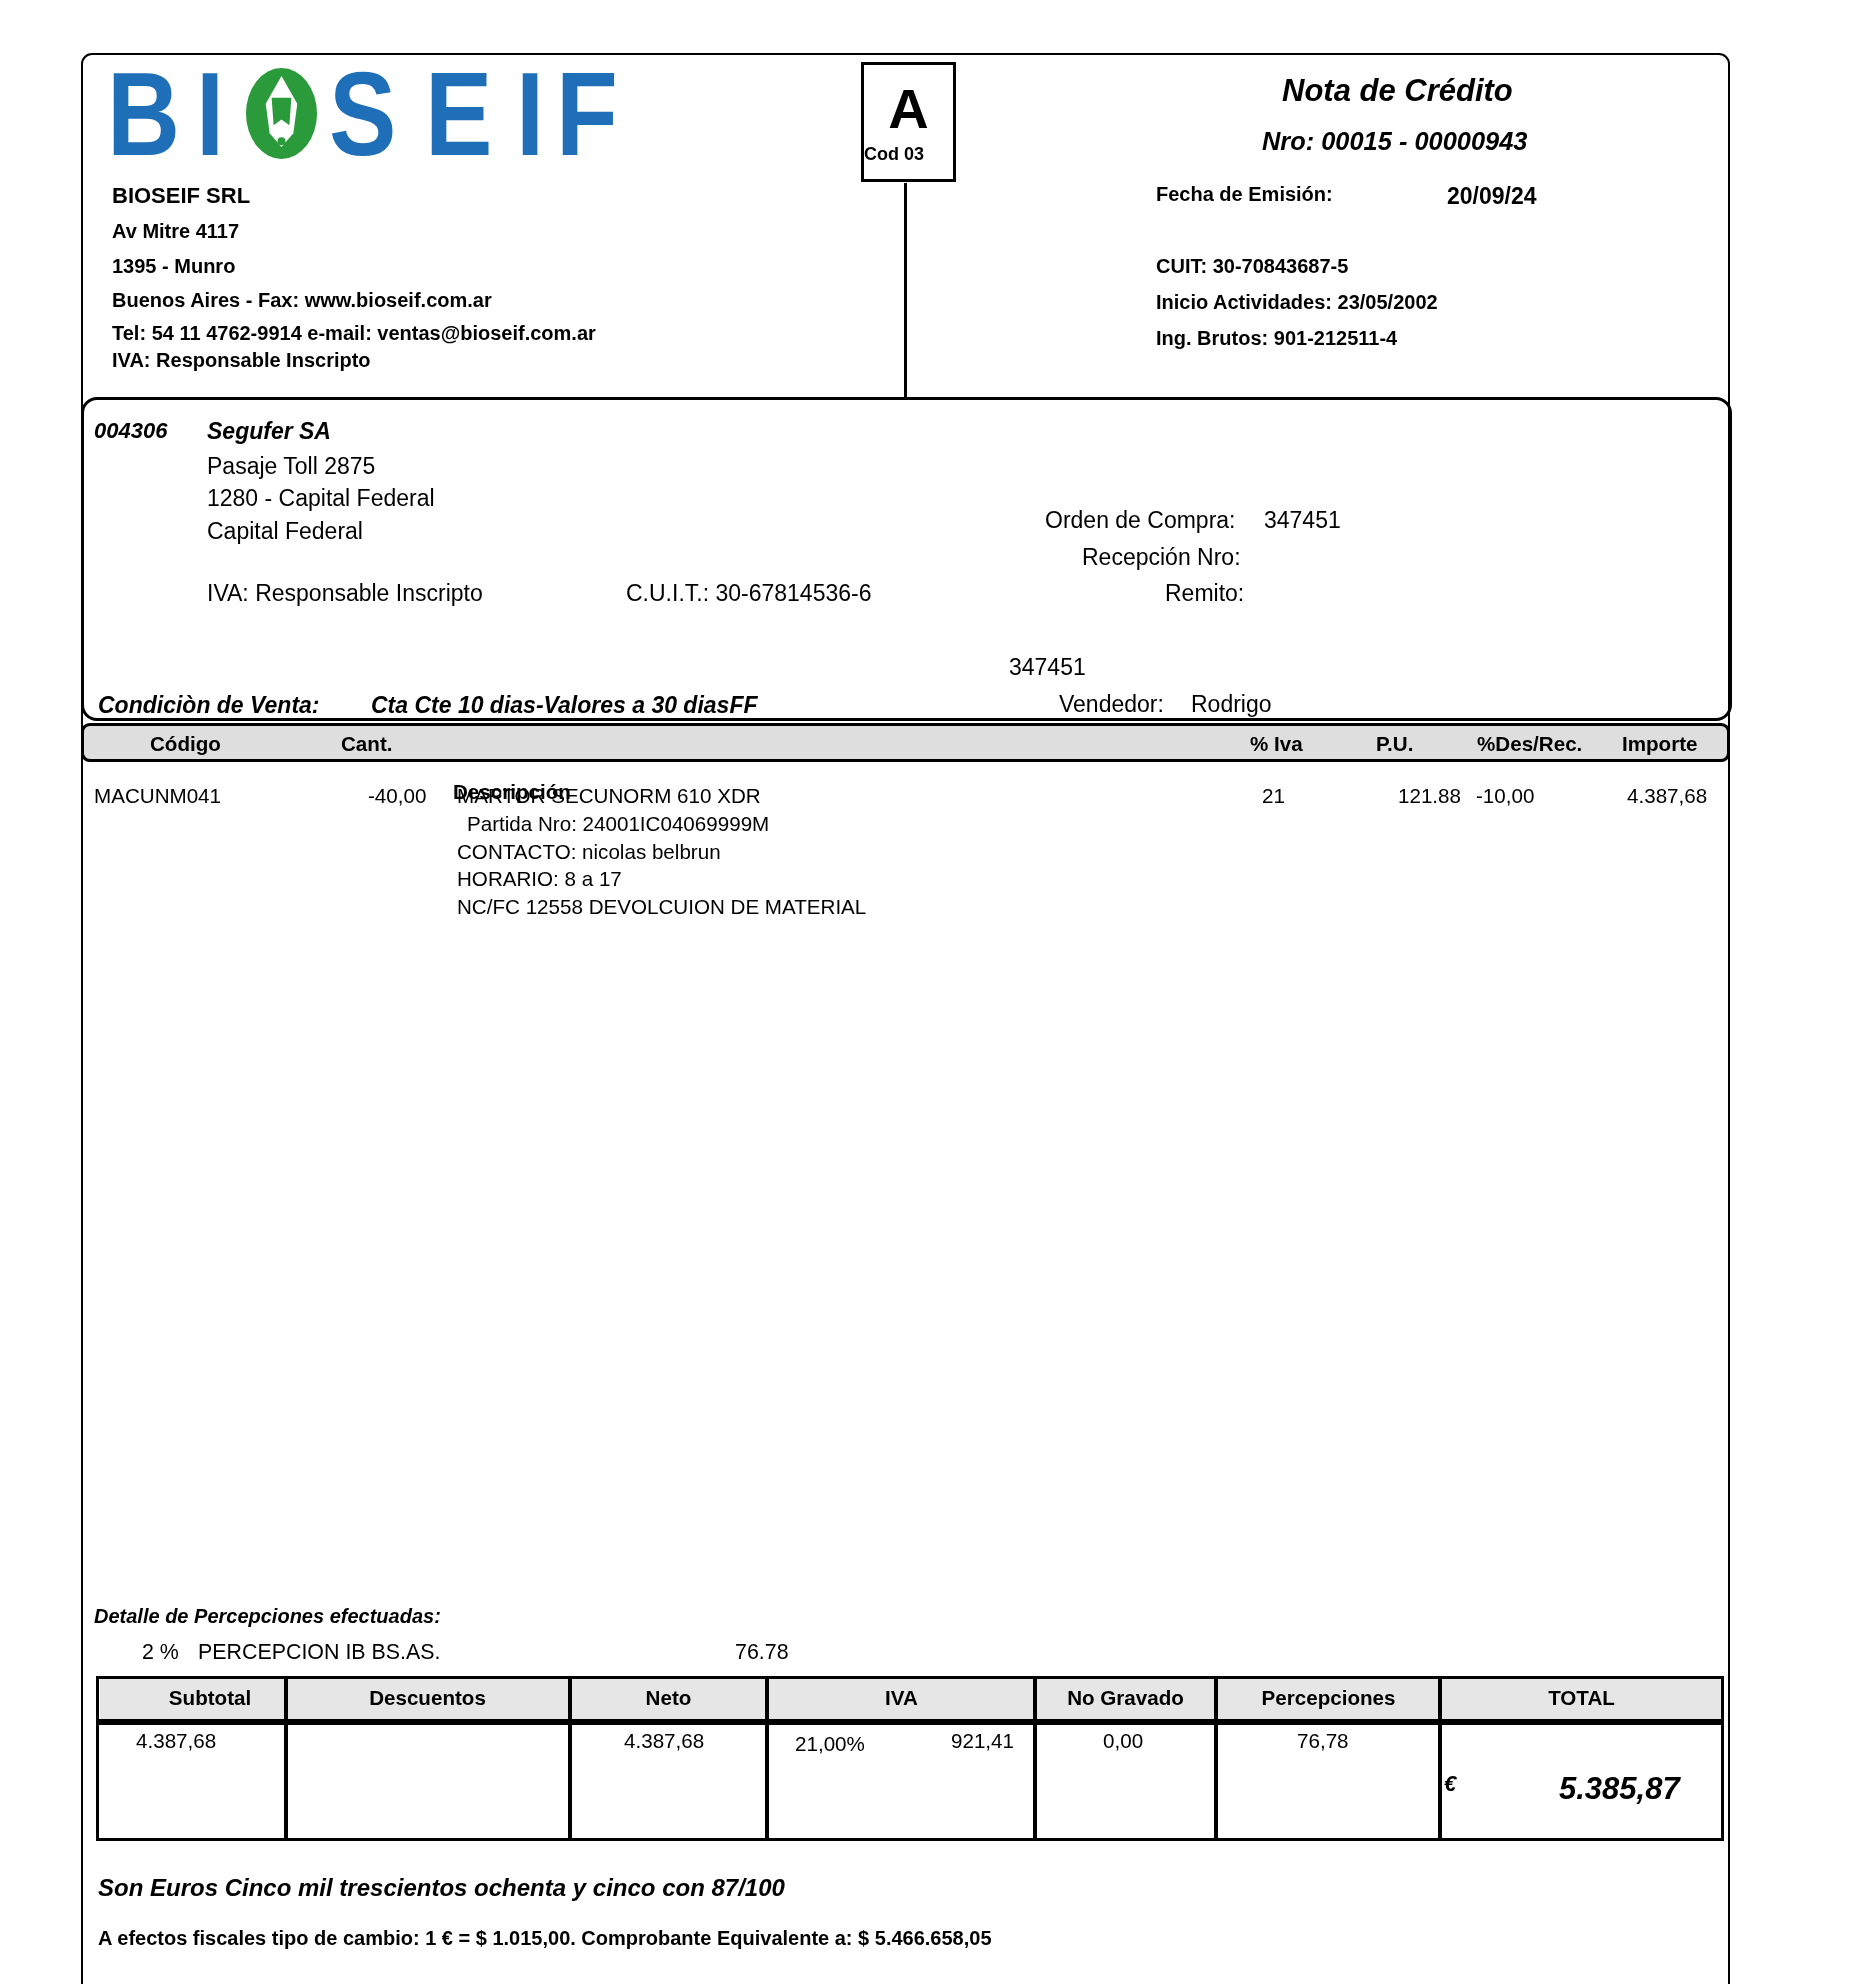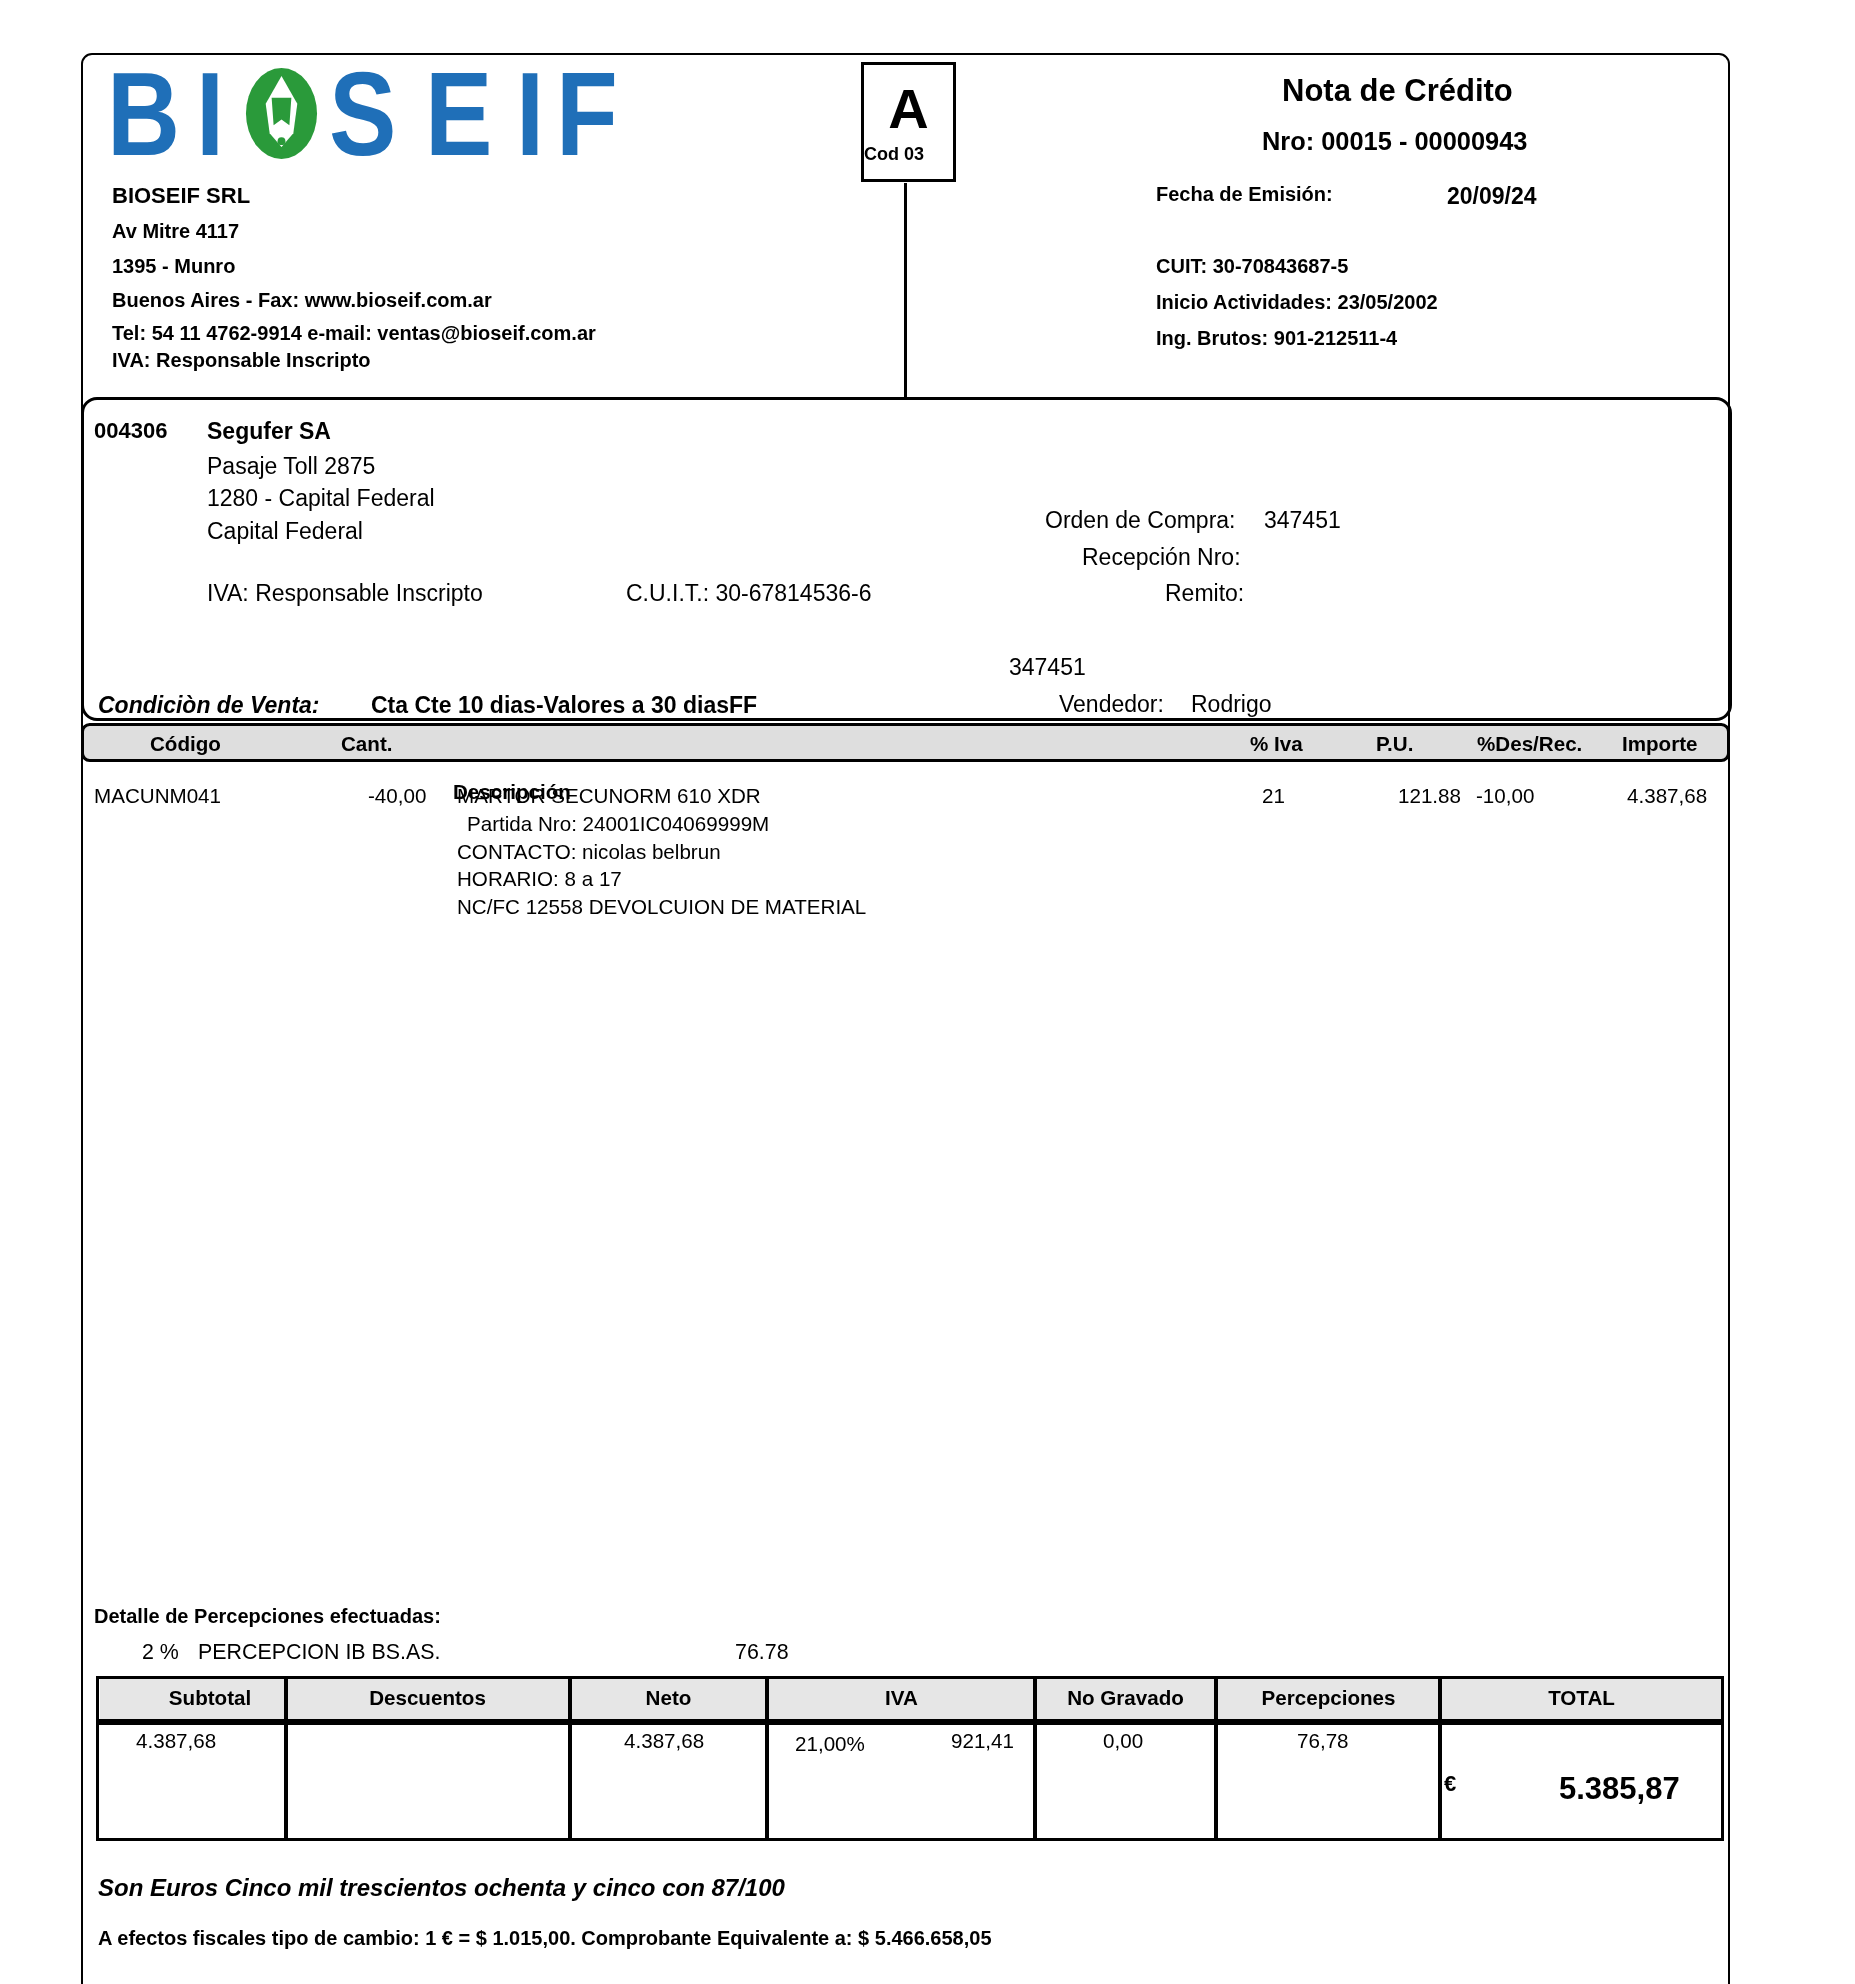--- a/index.html
+++ b/index.html
@@ -1,19 +1,19 @@
 <!DOCTYPE html>
 <html style="font-size:6.4px"><head>
 <meta charset="utf-8">
 <style>
   html, body { margin:0; padding:0; background:#ffffff; }
   body { width:1856px; height:2402px; position:relative; overflow:hidden;
          font-family:"Liberation Sans", sans-serif; color:#000; }
   .abs { position:absolute; white-space:nowrap; }
-  .b { font-weight:bold; }
+  .b { font-weight:bold;font-style:italic; }
   .i { font-style:italic;text-align:right; }
 
   
   #frame { position:absolute; left:81px; top:53px; width:1649px; height:2295px;
            border:2.4px solid #000; border-radius:11px; box-sizing:border-box; }
   
   #cust-box { position:absolute; left:81px; top:397px; width:1651px; height:324px;
               border:3.2px solid #000; border-radius:16px; box-sizing:border-box; }
   
   #hdr-divider { position:absolute; left:904px; top:183px; width:2.8px; height:214px; background:#000; }

